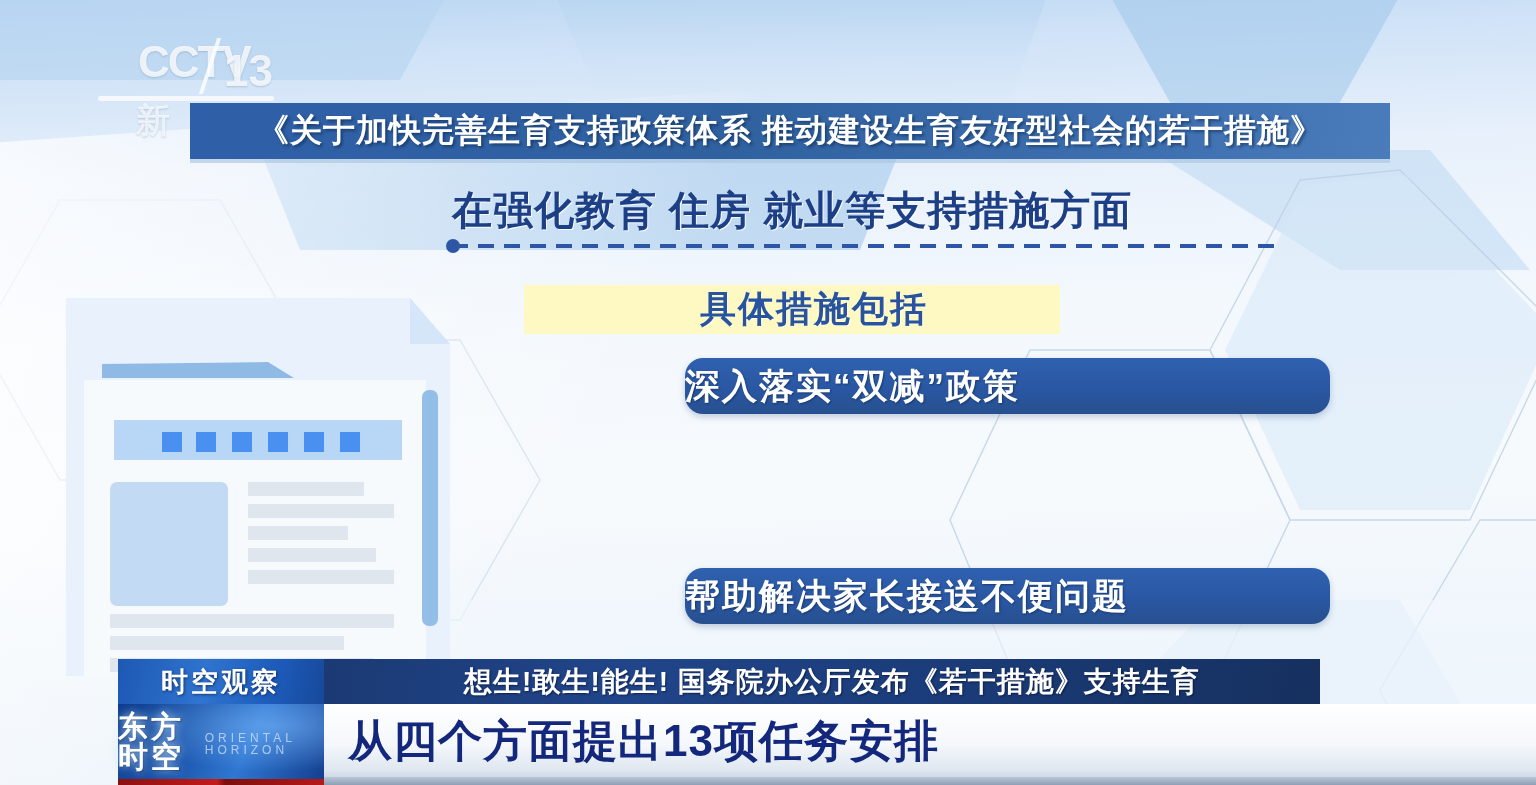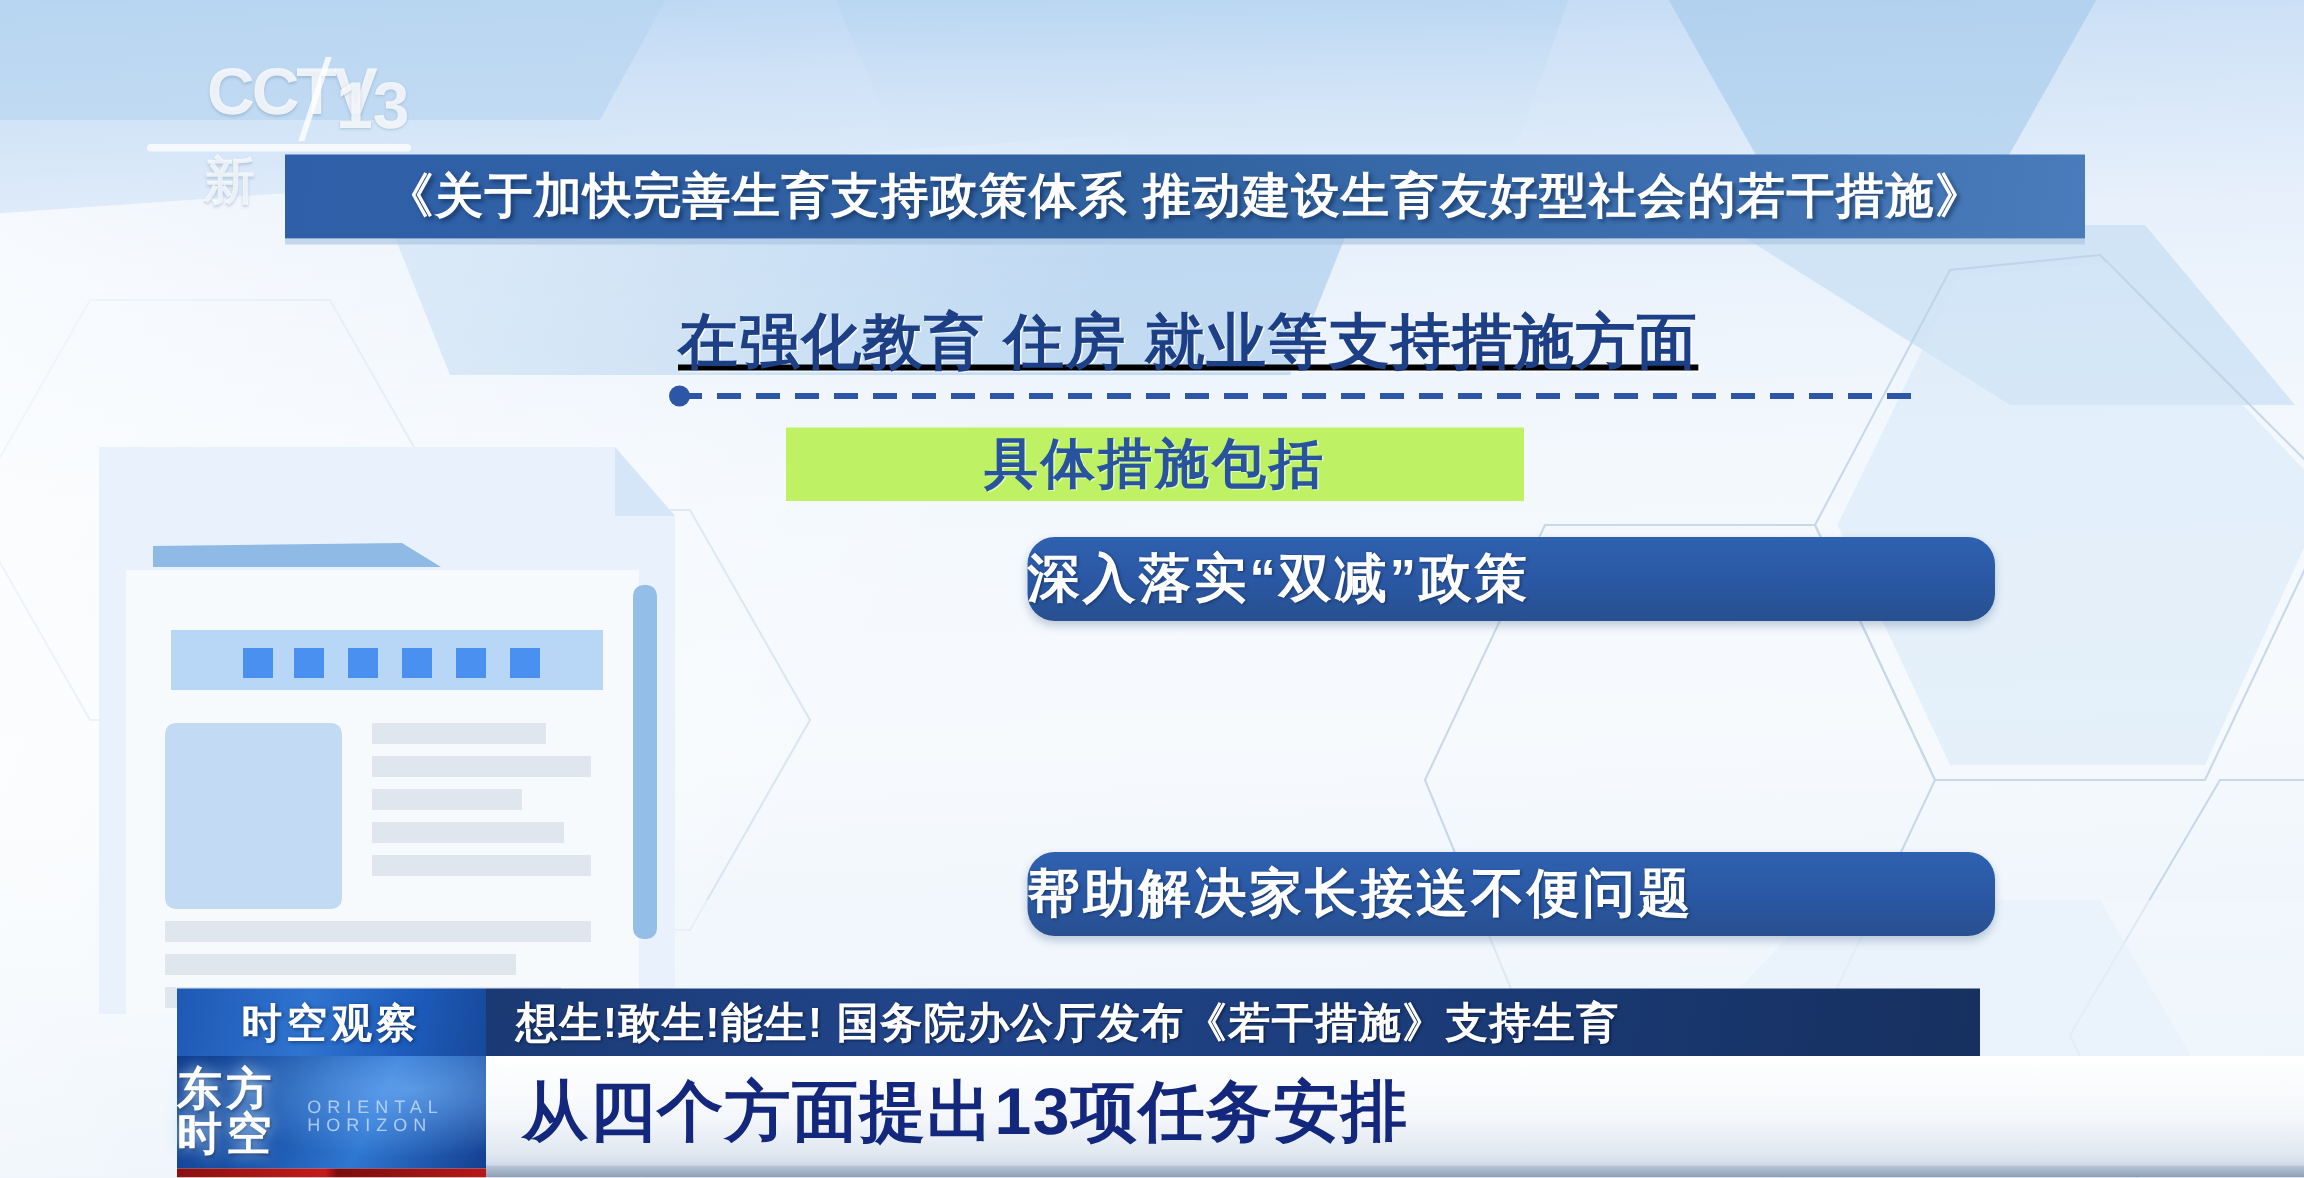--- a/index.html
+++ b/index.html
@@ -69,40 +69,40 @@
     box-shadow:0 4px 0 rgba(170,196,225,.65);
     display:flex;align-items:center;justify-content:center;
   }
   .title-banner .txt{
     color:#ffffff;font-size:32px;font-weight:bold;letter-spacing:1px;
     white-space:nowrap;
     text-shadow:2px 2px 3px rgba(10,35,70,.55);
   }
 
   
-  .section-head{position:absolute;left:452px;top:206px;width:830px;text-decoration:underline;}
+  .section-head{position:absolute;left:452px;top:188px;width:830px;}
   .section-head .txt{
     color:#1d3f86;font-size:40px;font-weight:bold;letter-spacing:1px;
     white-space:nowrap;line-height:1.1;
     text-shadow:1px 1px 0 rgba(255,255,255,.8);
   }
   .dash-line{
     position:absolute;left:0px;top:56px;width:822px;height:4px;
     background:repeating-linear-gradient(to right,#2d56a6 0 16px,transparent 16px 26px);
   }
   .dash-dot{
     position:absolute;left:-6px;top:51px;width:14px;height:14px;border-radius:50%;
     background:#2d56a6;
   }
 
   
   .yellow-band{
     position:absolute;left:524px;top:285px;width:492px;height:49px;
-    background:#bef264;
-    display:flex;align-items:center;justify-content:center;
+    background:#fef9c3;
+    display:flex;align-items:center;justify-content:center;padding-left:44px;
   }
   .yellow-band .txt{
     color:#28539e;font-size:36px;font-weight:bold;letter-spacing:2px;
     text-shadow:1px 1px 0 rgba(255,255,255,.55);
   }
 
   
   .pill{
     position:absolute;left:685px;width:645px;
     background:linear-gradient(180deg,#2f61b0 0%, #2a57a3 55%, #27508f 100%);
@@ -149,21 +149,21 @@
     margin-top:4px;line-height:1;
   }
   .lt-redstrip{
     position:absolute;left:118px;top:120px;width:206px;height:6px;
     background:linear-gradient(90deg,#8c1010 0%, #c41b1b 48%, #7d0e0e 52%, #b81818 100%);
   }
 
   .lt-head{
     position:absolute;left:324px;top:0;width:996px;height:45px;
     background:linear-gradient(100deg,#1b3a74 0%, #21458a 30%, #1b3c79 62%, #16305f 100%);
-    display:flex;align-items:center;
+    display:flex;align-items:center;justify-content:center;
   }
   .lt-head .txt{
     color:#ffffff;font-size:28px;font-weight:bold;letter-spacing:1px;
     margin-left:20px;white-space:nowrap;
     text-shadow:1px 1px 2px rgba(0,10,40,.6);
   }
   .lt-sub{
     position:absolute;left:324px;top:45px;width:1212px;height:75px;
     background:linear-gradient(180deg,#ffffff 0%,#f4f7fb 55%,#dfe7f0 88%,#cbd6e4 100%);
     display:flex;align-items:center;

